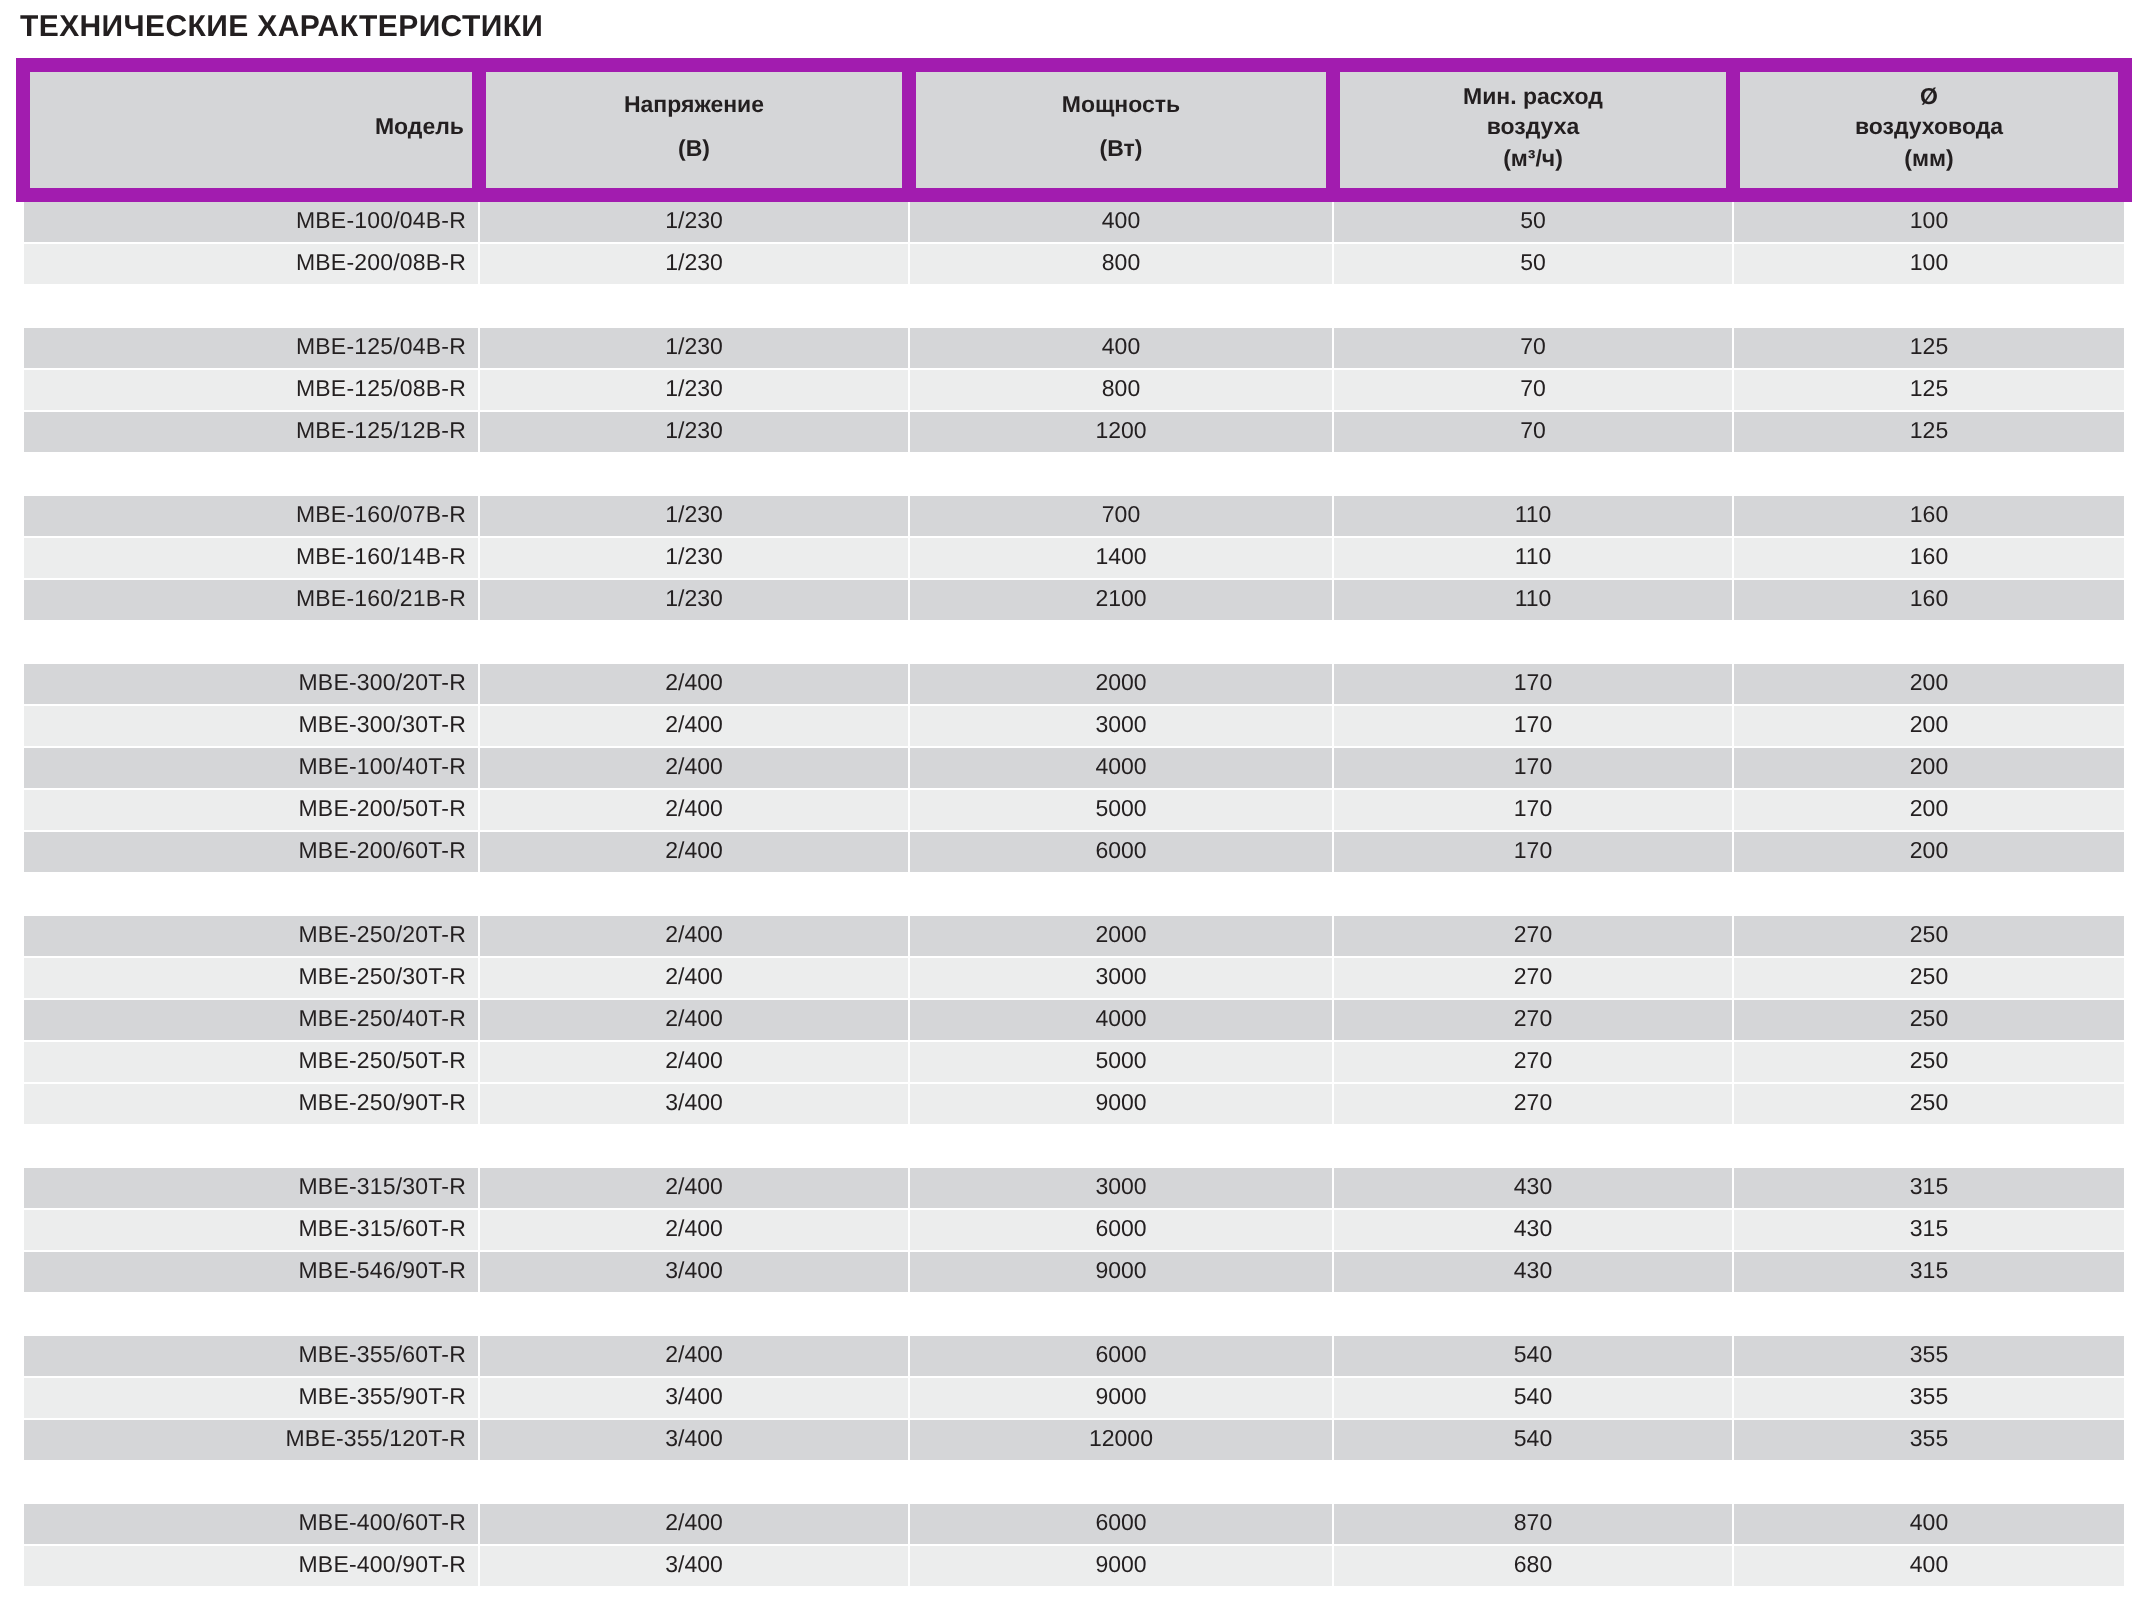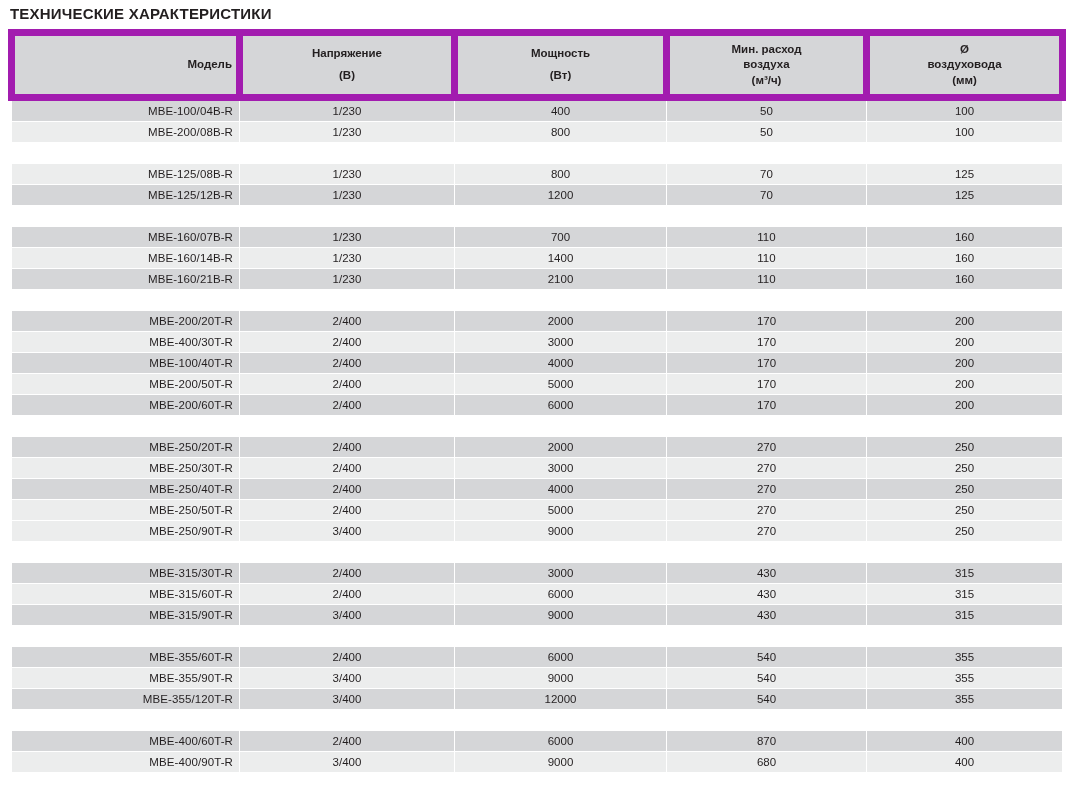--- a/index.html
+++ b/index.html
@@ -135,20 +135,27 @@
         <tr class="light">
           <td class="model">MBE-200/08B-R</td>
           <td>1/230</td>
           <td>800</td>
           <td>50</td>
           <td>100</td>
         </tr>
         <tr class="spacer">
           <td colspan="5"></td>
         </tr>
+        <tr class="shade">
+          <td class="model">MBE-125/04B-R</td>
+          <td>1/230</td>
+          <td>400</td>
+          <td>70</td>
+          <td>125</td>
+        </tr>
         <tr class="light">
           <td class="model">MBE-125/08B-R</td>
           <td>1/230</td>
           <td>800</td>
           <td>70</td>
           <td>125</td>
         </tr>
         <tr class="shade">
           <td class="model">MBE-125/12B-R</td>
           <td>1/230</td>
@@ -177,28 +184,28 @@
           <td class="model">MBE-160/21B-R</td>
           <td>1/230</td>
           <td>2100</td>
           <td>110</td>
           <td>160</td>
         </tr>
         <tr class="spacer">
           <td colspan="5"></td>
         </tr>
         <tr class="shade">
-          <td class="model">MBE-200/20T-R</td>
+          <td class="model">MBE-300/20T-R</td>
           <td>2/400</td>
           <td>2000</td>
           <td>170</td>
           <td>200</td>
         </tr>
         <tr class="light">
-          <td class="model">MBE-400/30T-R</td>
+          <td class="model">MBE-300/30T-R</td>
           <td>2/400</td>
           <td>3000</td>
           <td>170</td>
           <td>200</td>
         </tr>
         <tr class="shade">
           <td class="model">MBE-100/40T-R</td>
           <td>2/400</td>
           <td>4000</td>
           <td>170</td>
@@ -267,21 +274,21 @@
           <td>315</td>
         </tr>
         <tr class="light">
           <td class="model">MBE-315/60T-R</td>
           <td>2/400</td>
           <td>6000</td>
           <td>430</td>
           <td>315</td>
         </tr>
         <tr class="shade">
-          <td class="model">MBE-315/90T-R</td>
+          <td class="model">MBE-546/90T-R</td>
           <td>3/400</td>
           <td>9000</td>
           <td>430</td>
           <td>315</td>
         </tr>
         <tr class="spacer">
           <td colspan="5"></td>
         </tr>
         <tr class="shade">
           <td class="model">MBE-355/60T-R</td>

